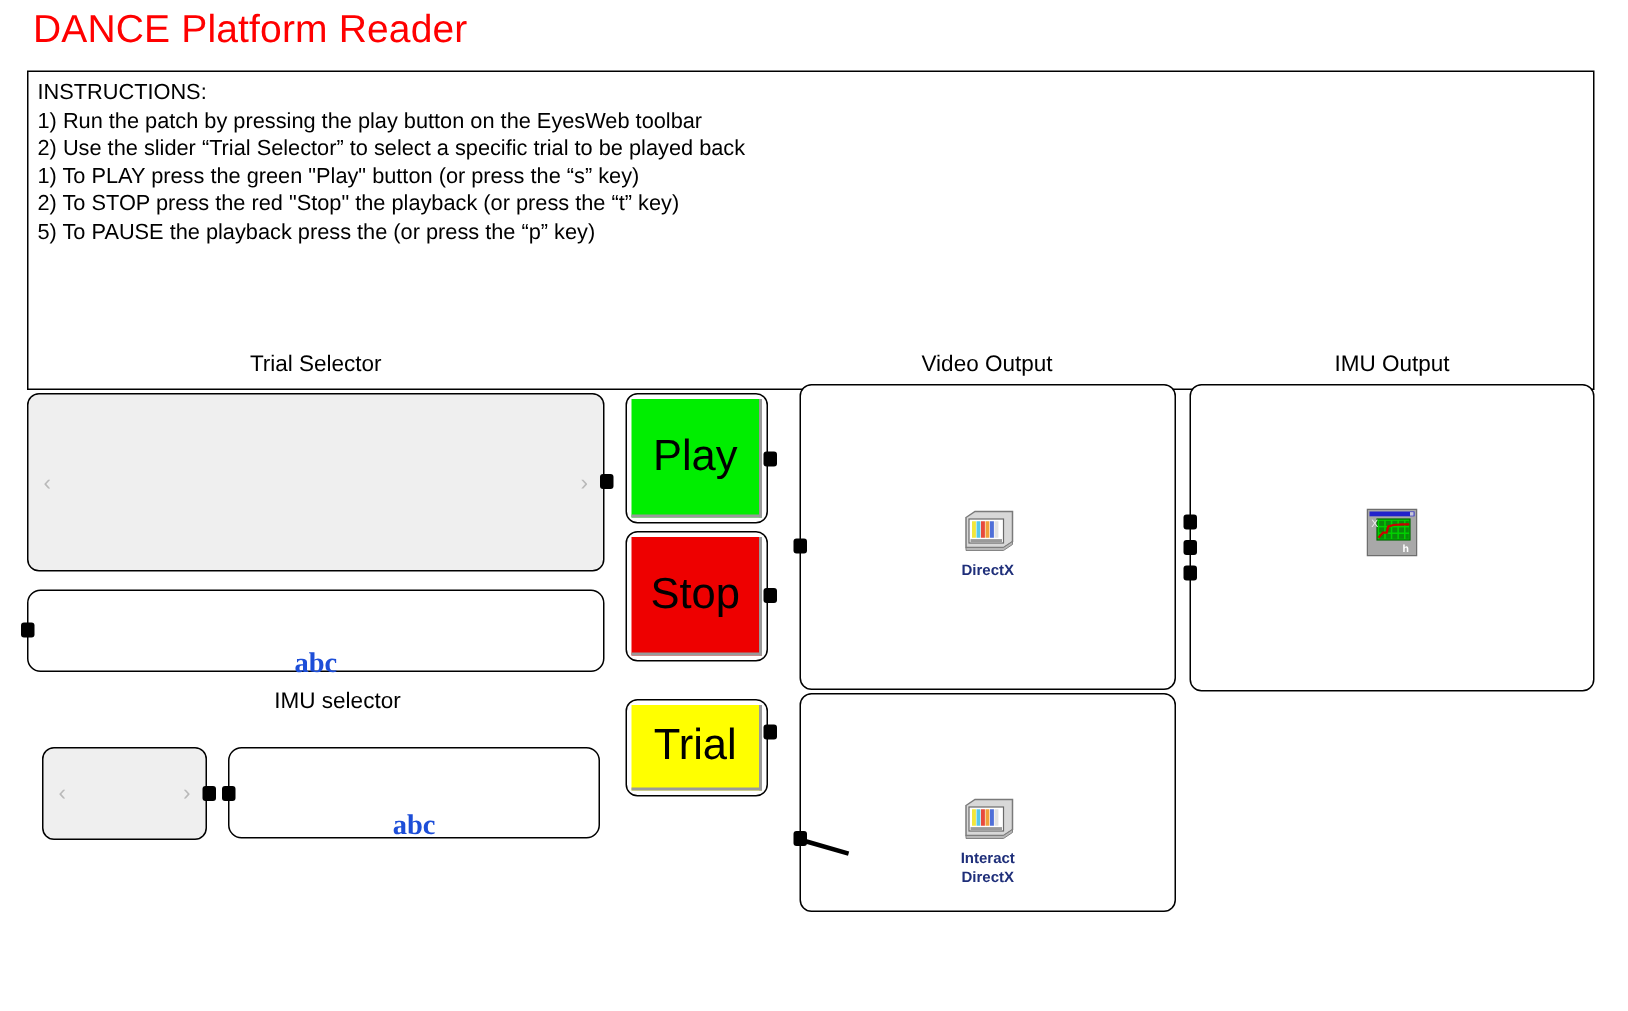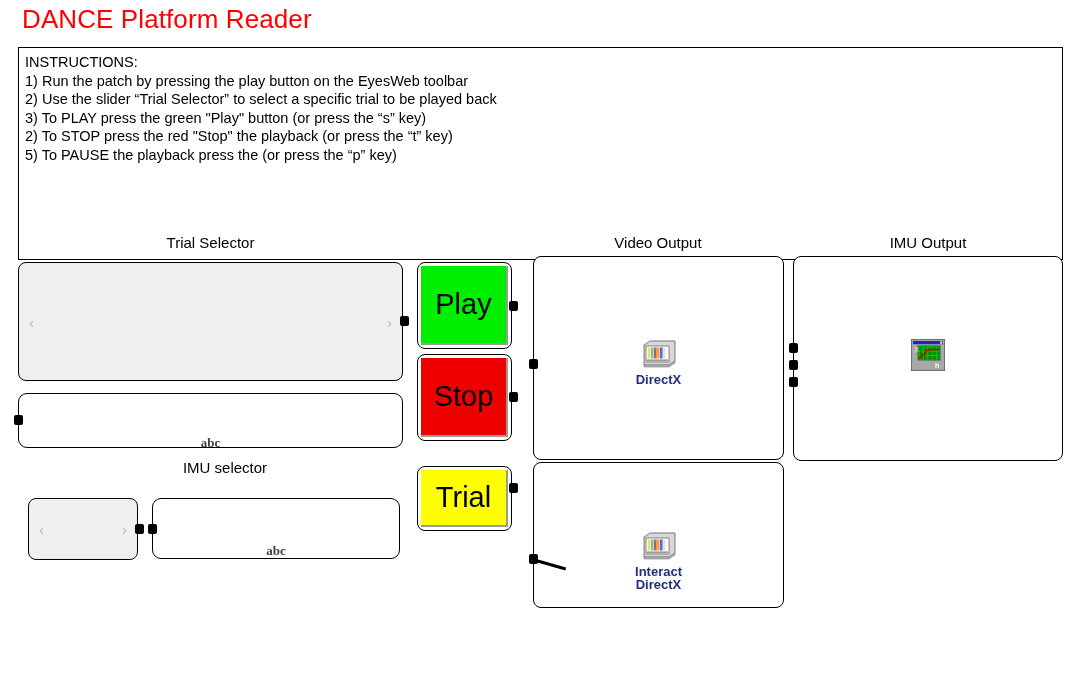--- a/index.html
+++ b/index.html
@@ -110,22 +110,22 @@
     border-radius: 9px;
     background: #ffffff;
     box-sizing: border-box;
     display: flex;
     align-items: center;
     justify-content: center;
   }
   .text-display .val {
     font-family: "Liberation Serif", serif;
     font-weight: bold;
-    font-size: 13px;
-    color: #404040;
+    font-size: 19px;
+    color: #1d4ed8;
     margin-top: 44px;
   }
   #trial-name-display { left: 18px;  top: 393px; width: 385px; height: 55px; }
   #imu-name-display   { left: 152px; top: 498px; width: 248px; height: 61px; }
 
   
   .xbutton {
     position: absolute;
     border: 1.6px solid #000000;
     border-radius: 8px;
@@ -161,21 +161,21 @@
   #imu-output-panel     { left: 793px; top: 256px; width: 270px; height: 205px; }
 
   .node {
     position: absolute;
     left: 50%;
     transform: translateX(-50%);
     text-align: center;
     width: 140px;
   }
   .node .node-label {
-    font-size: 13px;
+    font-size: 10px;
     font-weight: bold;
     color: #1f2f7a;
     line-height: 12.5px;
     margin-top: 1px;
     white-space: pre-line;
   }
   #video-node    { top: 82px; }
   #interact-node { top: 68px; }
   #imu-node      { top: 82px; }
 
@@ -199,21 +199,21 @@
 </head>
 <body>
 
 <div id="app-title">DANCE Platform Reader</div>
 
 <div id="instructions-box">
   <div class="ins-list">
     <div class="ins-line">INSTRUCTIONS:</div>
     <div class="ins-line">1) Run the patch by pressing the play button on the EyesWeb toolbar</div>
     <div class="ins-line">2) Use the slider “Trial Selector” to select a specific trial to be played back</div>
-    <div class="ins-line">3) To PLAY press the green "Play" button (or press the “s” key)</div>
+    <div class="ins-line">1) To PLAY press the green "Play" button (or press the “s” key)</div>
     <div class="ins-line">2) To STOP press the red "Stop" the playback (or press the “t” key)</div>
     <div class="ins-line">5) To PAUSE the playback press the (or press the “p” key)</div>
   </div>
 </div>
 
 <div class="section-caption" id="caption-trial-selector">Trial Selector</div>
 <div class="section-caption" id="caption-imu-selector">IMU selector</div>
 <div class="section-caption" id="caption-video-output">Video Output</div>
 <div class="section-caption" id="caption-imu-output">IMU Output</div>
 

